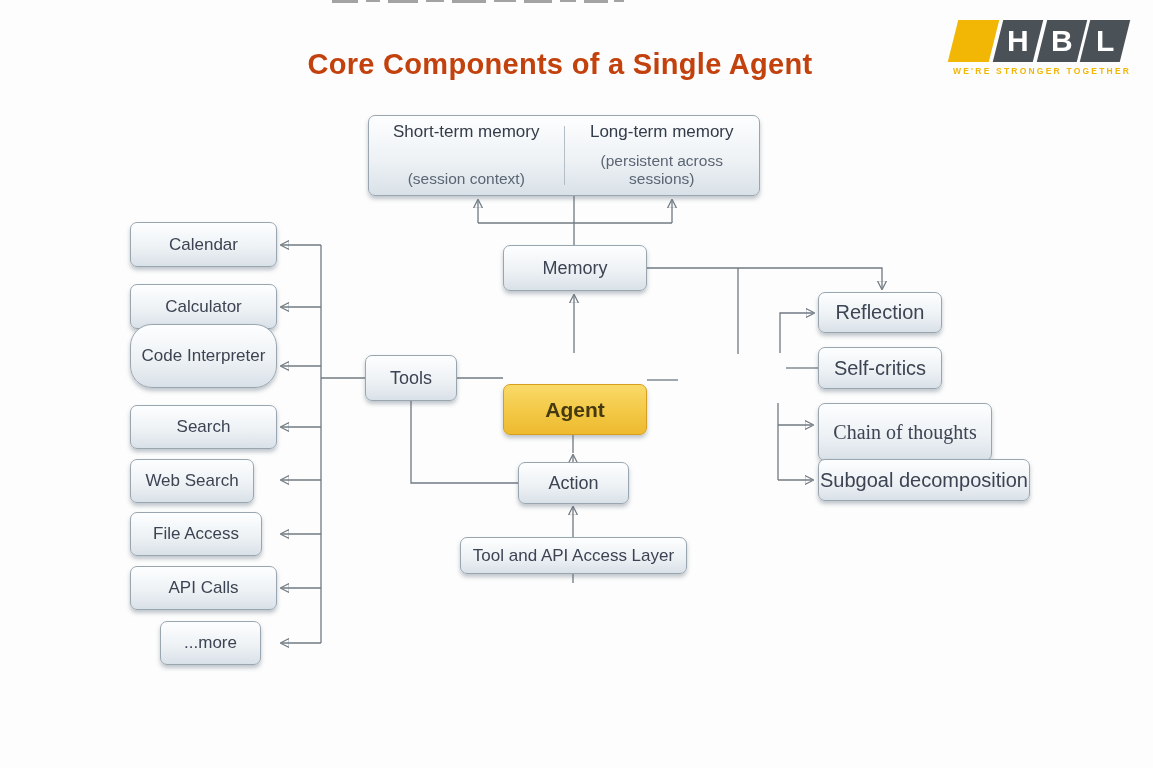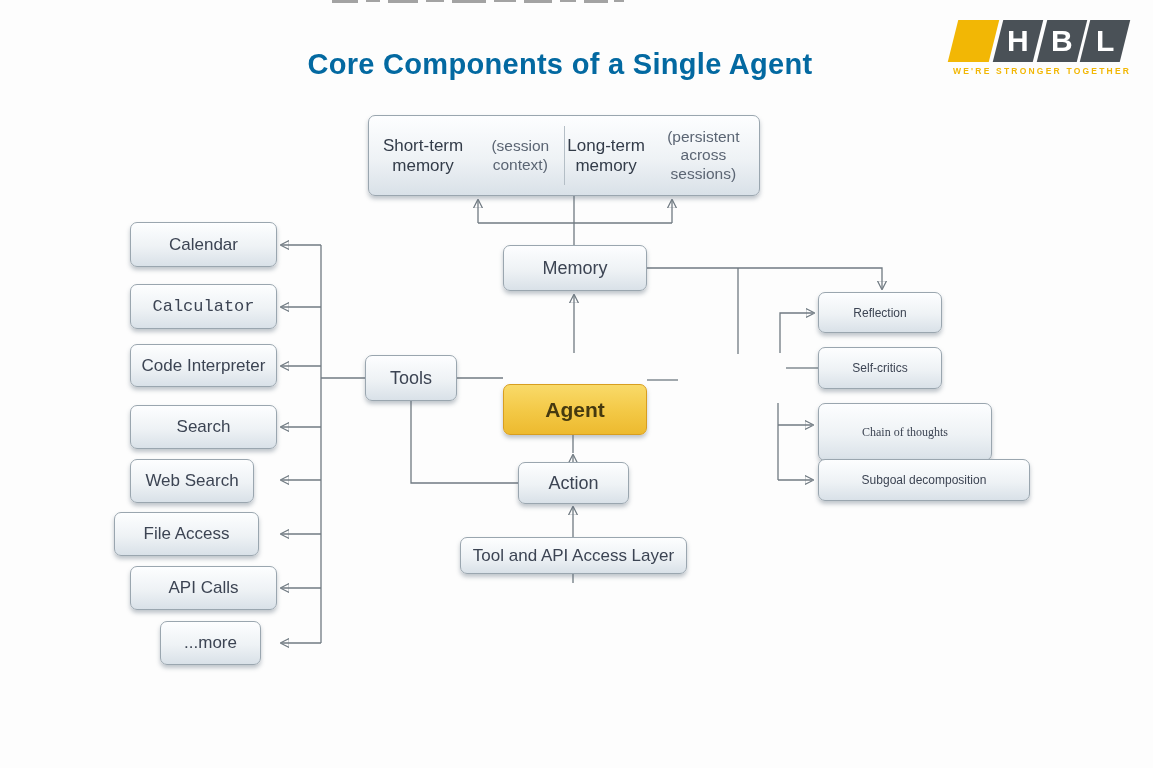--- a/index.html
+++ b/index.html
@@ -4,21 +4,21 @@
 <style>
   html,body{margin:0;padding:0;background:#ffffff;}
   .canvas{
     position:relative;width:1153px;height:768px;overflow:hidden;
     background:#fdfdfd;
     font-family:"Liberation Sans","DejaVu Sans",sans-serif;
     color:#3c4453;
   }
   .title{
     position:absolute;left:0;top:48px;width:1120px;margin:0;
-    text-align:center;font-size:29px;font-weight:700;color:#0369a1;letter-spacing:.3px;
+    text-align:center;font-size:29px;font-weight:700;color:#c2410c;letter-spacing:.3px;
   }
   
   .logo{position:absolute;top:20px;right:28px;width:172px;}
   .logo-row{display:flex;gap:4px;justify-content:flex-end;}
   .logo-tile{
     width:42px;height:42px;background:#4a5157;transform:skewX(-14deg);
     display:flex;align-items:center;justify-content:center;
     color:#fff;font-weight:700;font-size:30px;line-height:1;
   }
   .logo-tile span{transform:skewX(14deg);}
@@ -34,24 +34,24 @@
     border:1px solid #9aa6af;border-radius:7px;
     box-shadow:0 3px 4px rgba(90,105,120,.38);
     display:flex;align-items:center;justify-content:center;
     font-size:18px;color:#3c4453;text-align:center;
   }
   .node.agent{
     background:linear-gradient(180deg,#f9da69 0%,#f3c845 55%,#edba2f 100%);
     border:1px solid #d89e20;font-size:21px;font-weight:700;color:#45390f;
   }
   .small-node{font-size:17px;}
-  .rnode{font-size:12px;}
+  .rnode{font-size:20px;}
   
   .mem-panel{flex-direction:row;align-items:stretch;padding:6px 0;}
-  .mem-col{flex:1;display:flex;flex-direction:row;align-items:center;justify-content:flex-end;}
+  .mem-col{flex:1;display:flex;flex-direction:column;align-items:center;justify-content:space-between;}
   .mem-title{font-size:17px;color:#333c49;}
   .mem-sub{font-size:15.5px;color:#5b6573;line-height:1.2;max-width:170px;}
   .mem-divider{width:1px;background:#b4bec6;margin:4px 0;}
   
   .wires{position:absolute;left:0;top:0;pointer-events:none;}
   .wires path{fill:none;stroke:#707a82;stroke-width:1.3;}
   .crop-marks rect{fill:#5a5a5a;opacity:.55;}
 </style>
 </head>
 <body>
@@ -150,25 +150,25 @@
   </div>
 
   <div class="node" style="left:503px;top:245px;width:144px;height:46px;">Memory</div>
   <div class="node agent" style="left:503px;top:355px;width:144px;height:51px;margin-top:29px;">Agent</div>
   <div class="node" style="left:365px;top:355px;width:92px;height:46px;">Tools</div>
   <div class="node" style="left:518px;top:462px;width:111px;height:42px;">Action</div>
   <div class="node small-node" style="left:460px;top:537px;width:227px;height:37px;">Tool and API Access Layer</div>
 
   <div id="left-col">
       <div class="node small-node" style="left: 130px; top: 222px; width: 147px; height: 45px;">Calendar</div>
-      <div class="node small-node" style="left: 130px; top: 284px; width: 147px; height: 45px; font-family: Liberation Mono, monospace;">Calculator</div>
-      <div class="node small-node" style="left: 130px; top: 344px; width: 147px; height: 43px;">Code Interpreter</div>
+      <div class="node small-node" style="left: 130px; top: 284px; width: 147px; height: 45px;">Calculator</div>
+      <div class="node small-node" style="left: 130px; top: 324px; width: 147px; height: 64px; border-radius: 22px;">Code Interpreter</div>
       <div class="node small-node" style="left: 130px; top: 405px; width: 147px; height: 44px;">Search</div>
       <div class="node small-node" style="left: 130px; top: 459px; width: 124px; height: 44px;">Web Search</div>
-      <div class="node small-node" style="left: 114px; top: 512px; width: 145px; height: 44px;">File Access</div>
+      <div class="node small-node" style="left: 130px; top: 512px; width: 132px; height: 44px;">File Access</div>
       <div class="node small-node" style="left: 130px; top: 566px; width: 147px; height: 44px;">API Calls</div>
       <div class="node small-node" style="left: 160px; top: 621px; width: 101px; height: 44px;">...more</div>
     </div>
   <div id="right-col">
       <div class="node rnode" style="left: 818px; top: 292px; width: 124px; height: 41px;">Reflection</div>
       <div class="node rnode" style="left: 818px; top: 347px; width: 124px; height: 42px;">Self-critics</div>
       <div class="node rnode" style="left: 818px; top: 403px; width: 174px; height: 58px; font-family: Liberation Serif, serif;">Chain of thoughts</div>
       <div class="node rnode" style="left: 818px; top: 459px; width: 212px; height: 42px;">Subgoal decomposition</div>
     </div>
 </div>

